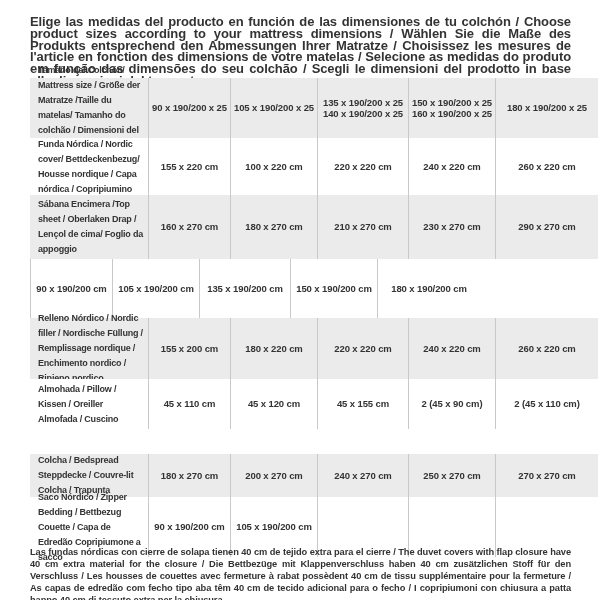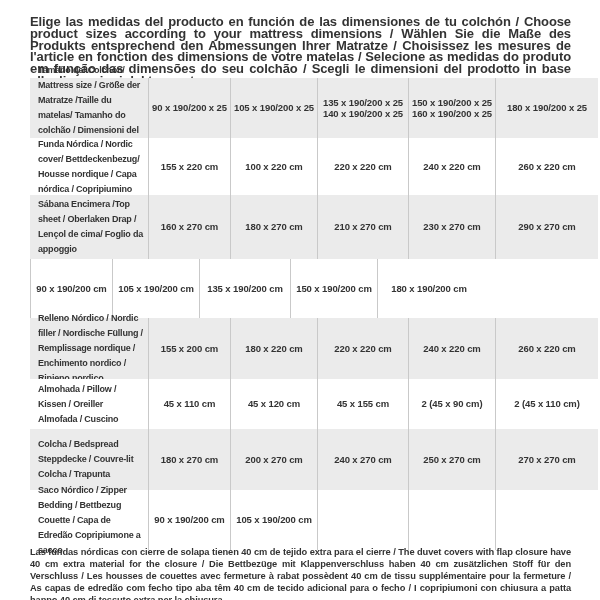--- a/index.html
+++ b/index.html
@@ -91,21 +91,21 @@
 
   <div class="row white" style="height: 50px;">
     <div class="cell label">Almohada / Pillow / Kissen / Oreiller Almofada / Cuscino</div>
     <div class="cell val v0">45 x 110 cm</div>
     <div class="cell val v1">45 x 120 cm</div>
     <div class="cell val v2">45 x 155 cm</div>
     <div class="cell val v3">2 (45 x 90 cm)</div>
     <div class="cell val v4">2 (45 x 110 cm)</div>
   </div>
 
-  <div class="row gray" style="height: 61px;">
+  <div class="row gray" style="height: 43px; margin-top: 25px;">
     <div class="cell label">Colcha / Bedspread Steppdecke / Couvre-lit Colcha / Trapunta</div>
     <div class="cell val v0">180 x 270 cm</div>
     <div class="cell val v1">200 x 270 cm</div>
     <div class="cell val v2">240 x 270 cm</div>
     <div class="cell val v3">250 x 270 cm</div>
     <div class="cell val v4">270 x 270 cm</div>
   </div>
 
   <div class="row white" style="height: 60px;">
     <div class="cell label">Saco Nórdico / Zipper Bedding / Bettbezug Couette / Capa de Edredão Copripiumone a sacco</div>

